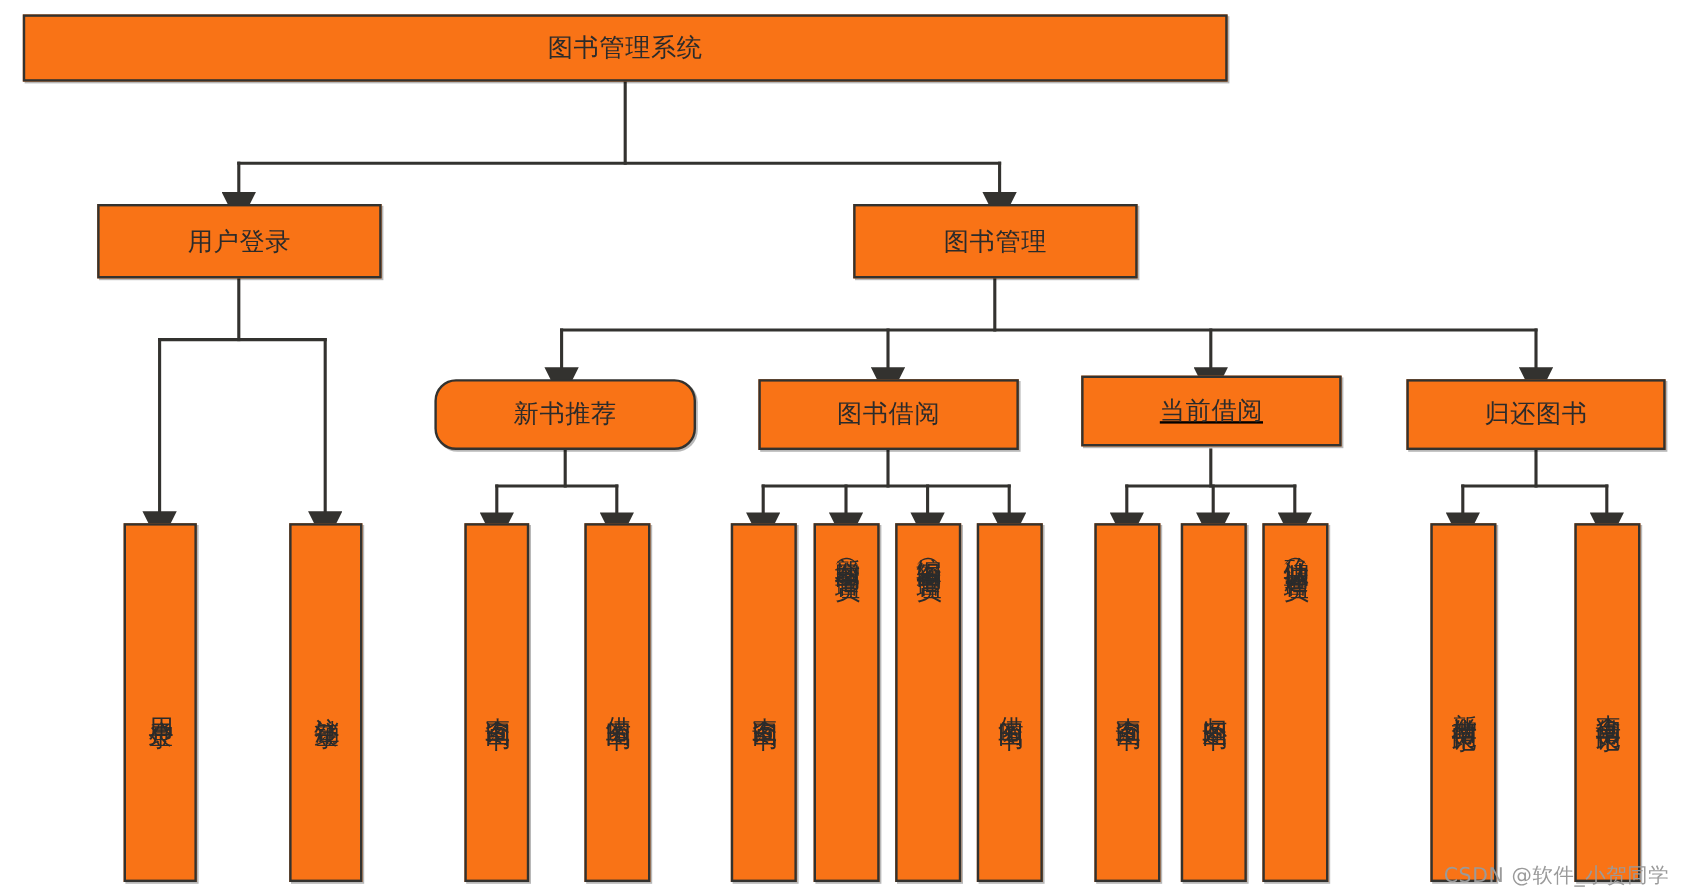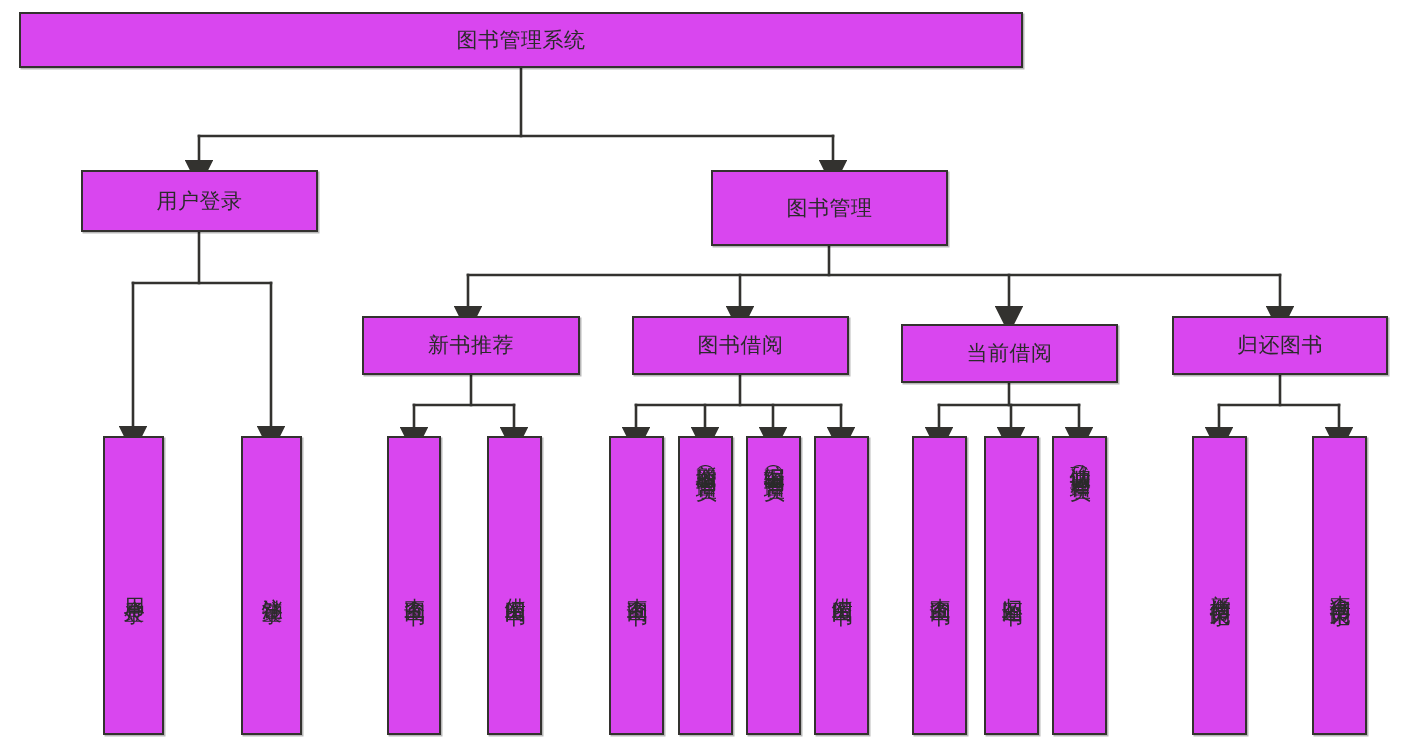--- a/index.html
+++ b/index.html
@@ -21,21 +21,21 @@
     position: absolute;
     left: 0;
     top: 0;
     width: 1405px;
     height: 747px;
     pointer-events: none;
   }
   .node {
     position: absolute;
     box-sizing: border-box;
-    background: #d946ef;
+    background: #f97316;
     border: 2px solid #33322f;
     display: flex;
     align-items: center;
     justify-content: center;
     box-shadow: 1.5px 1.5px 0 rgba(0,0,0,0.28);
   }
   .node .label {
     color: #2b2b2b;
     font-size: 21px;
     line-height: 1.18;
@@ -129,31 +129,31 @@
     </g>
   </svg>
 
   <div class="node" style="left:19px; top:12px; width:1004px; height:56px;">
     <span class="label">图书管理系统</span>
   </div>
 
   <div class="node" style="left:81px; top:170px; width:237px; height:62px;">
     <span class="label">用户登录</span>
   </div>
-  <div class="node" style="left:711px; top:170px; width:237px; height:76px;">
+  <div class="node" style="left:711px; top:170px; width:237px; height:62px;">
     <span class="label">图书管理</span>
   </div>
 
-  <div class="node" style="left:362px; top:316px; width:218px; height:59px;">
+  <div class="node" style="left:362px; top:316px; width:218px; height:59px;border-radius:18px;">
     <span class="label">新书推荐</span>
   </div>
   <div class="node" style="left:632px; top:316px; width:217px; height:59px;text-align:right;">
     <span class="label">图书借阅</span>
   </div>
-  <div class="node" style="left:901px; top:324px; width:217px; height:59px;">
+  <div class="node" style="left:901px; top:313px; width:217px; height:59px;text-decoration:underline;">
     <span class="label">当前借阅</span>
   </div>
   <div class="node" style="left:1172px; top:316px; width:216px; height:59px;">
     <span class="label">归还图书</span>
   </div>
 
   <div class="node vert centered" style="left:103px; top:436px; width:61px; height:299px;">
     <span class="label">用户登录</span>
   </div>
   <div class="node vert centered" style="left:241px; top:436px; width:61px; height:299px;">
@@ -190,14 +190,15 @@
     <span class="label">确认归还（管理员）</span>
   </div>
 
   <div class="node vert centered" style="left:1192px; top:436px; width:55px; height:299px;">
     <span class="label">新增借阅记录</span>
   </div>
   <div class="node vert centered" style="left:1312px; top:436px; width:55px; height:299px;">
     <span class="label">查询借阅记录</span>
   </div>
 
+  <div class="watermark">CSDN @软件_小贺同学</div>
 
 </div>
 
 </body></html>

